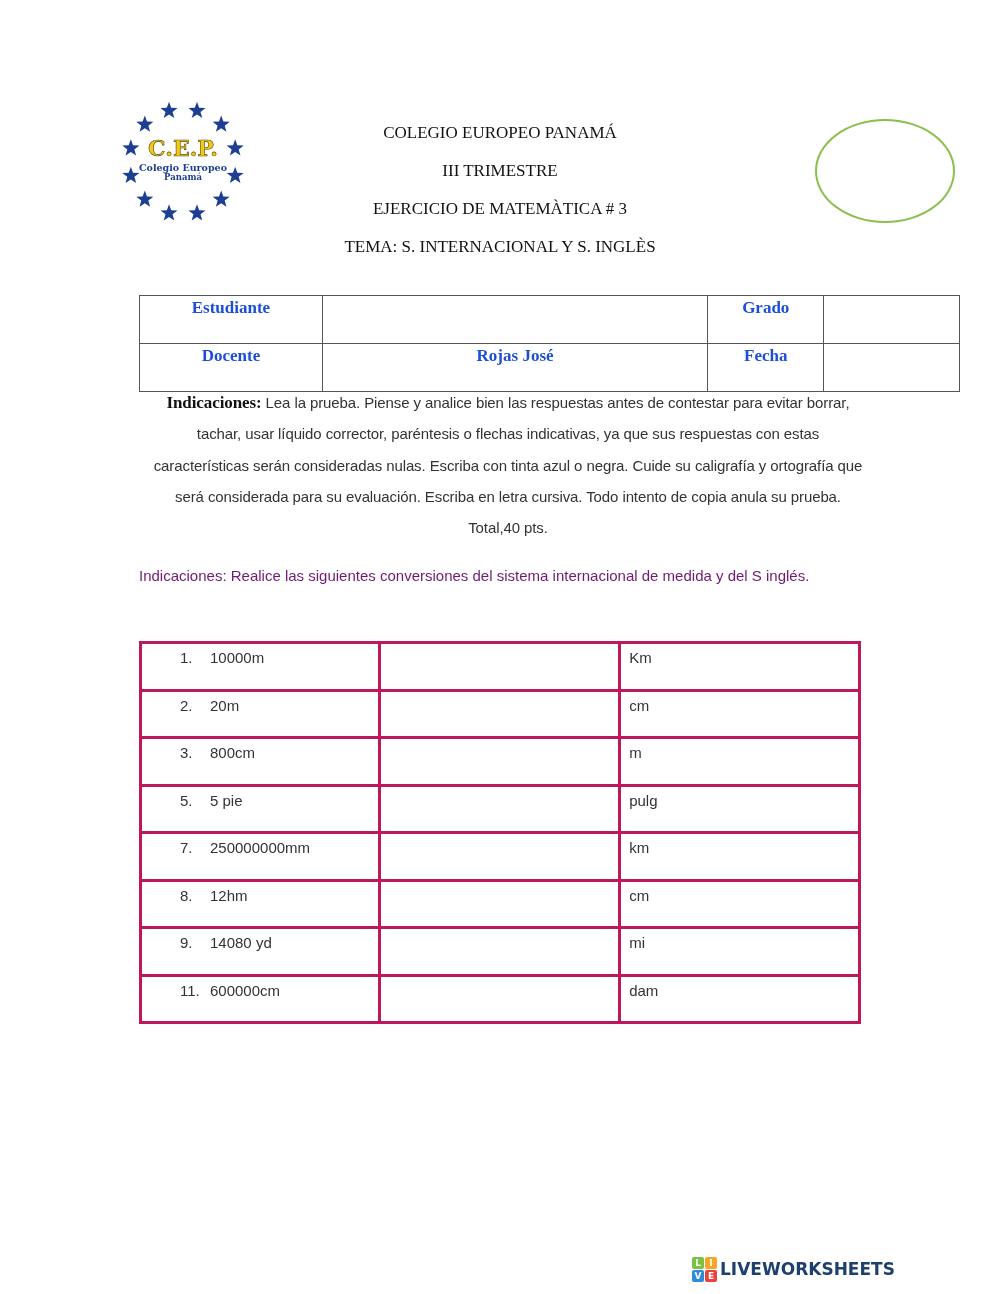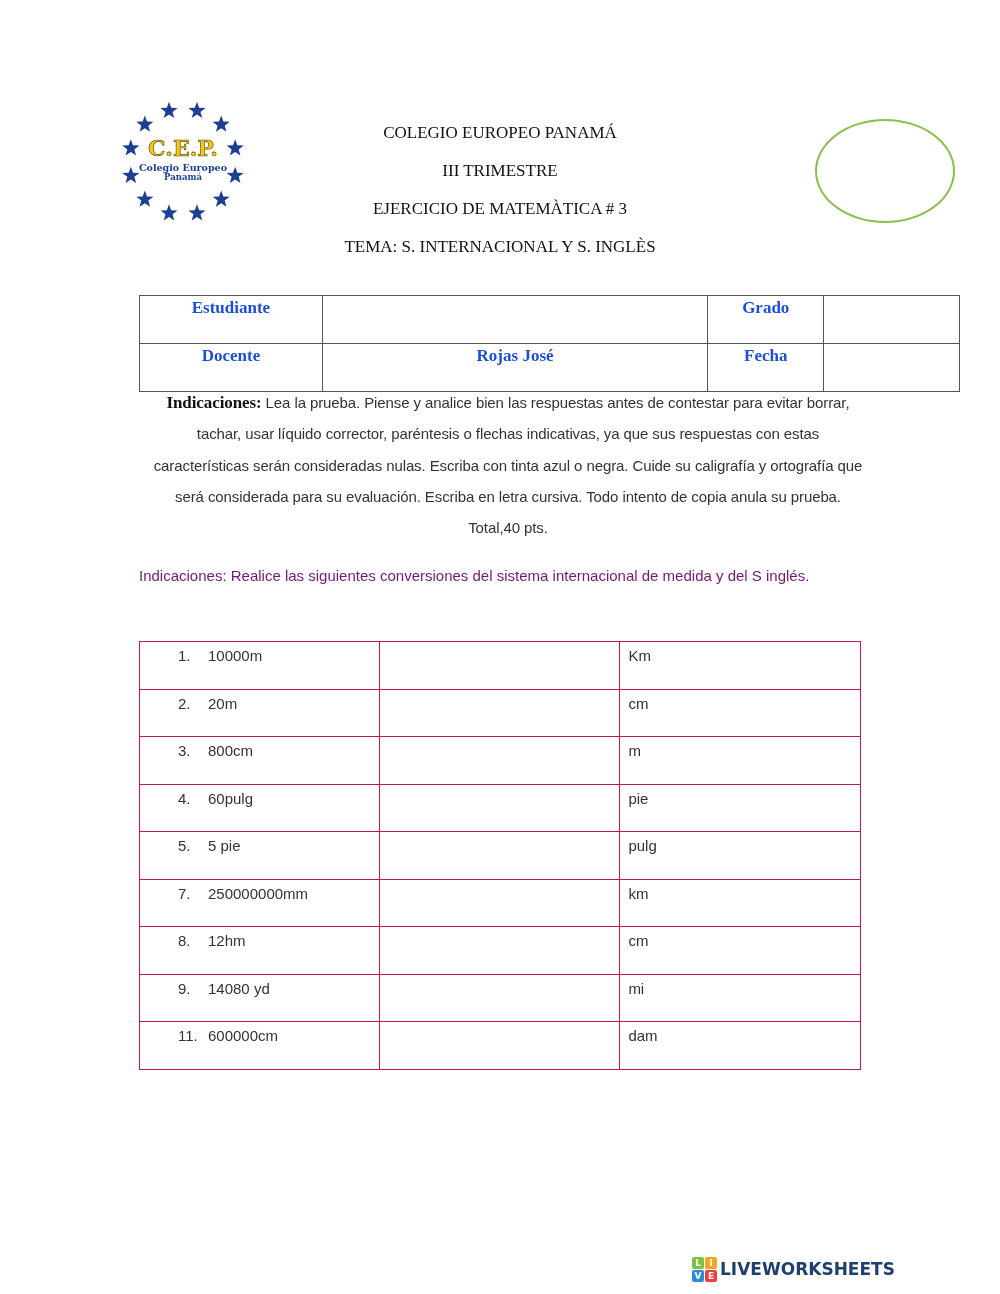--- a/index.html
+++ b/index.html
@@ -25,21 +25,21 @@
   
   #instructions { position: absolute; left: 148px; top: 387px; width: 720px; text-align: center;
     font-family: "Liberation Sans", "DejaVu Sans", sans-serif; font-size: 15px; line-height: 31.3px; color: #333; letter-spacing: -0.1px; }
   #instructions .label { font-family: "Liberation Serif", "DejaVu Serif", serif; font-weight: bold; font-size: 17px; color: #111; }
 
   #instructions2 { position: absolute; left: 139px; top: 560px; width: 720px;
     font-family: "Liberation Sans", "DejaVu Sans", sans-serif; font-size: 15px; line-height: 31px; color: #701a75; }
 
   
   #exercise-table { position: absolute; left: 139px; top: 641px; width: 722px; border-collapse: collapse; }
-  #exercise-table td { border: 1px solid #be185d; height: 47.5px; vertical-align: top; padding: 5px 8px 0;
+  #exercise-table td { border: 3px solid #be185d; height: 47.5px; vertical-align: top; padding: 5px 8px 0;
     font-family: "Liberation Sans", "DejaVu Sans", sans-serif; font-size: 15px; color: #333; box-sizing: border-box; }
   #exercise-table td.c1 { width: 240px; padding-left: 38px; }
   #exercise-table td.c2 { width: 241px; }
   #exercise-table td.c3 { width: 241px; }
   #exercise-table .num { display: inline-block; width: 30px; }
   #exercise-table input { border: none; outline: none; width: 100%; height: 36px; background: transparent; font-family: "Liberation Sans", sans-serif; font-size: 15px; }
 
   
   #brand { position: absolute; left: 692px; top: 1255px; height: 28px; display: flex; align-items: center; }
   #brand .tiles { display: grid; grid-template-columns: 12px 12px; grid-template-rows: 12px 12px; gap: 1px; margin-right: 3px; }
@@ -114,25 +114,20 @@
         <td class="c1"><span class="num">2.</span><span>20m</span></td>
         <td class="c2"><input type="text" value="" style=""></td>
         <td class="c3">cm</td>
       </tr>
       <tr>
         <td class="c1"><span class="num">3.</span><span>800cm</span></td>
         <td class="c2"><input type="text" value="" style=""></td>
         <td class="c3">m</td>
       </tr>
       <tr>
-        <td class="c1"><span class="num">4.</span><span>60pulg</span></td>
-        <td class="c2"><input type="text" value="" style=""></td>
-        <td class="c3">pie</td>
-      </tr>
-      <tr>
         <td class="c1"><span class="num">5.</span><span>5 pie</span></td>
         <td class="c2"><input type="text" value="" style=""></td>
         <td class="c3">pulg</td>
       </tr>
       <tr>
         <td class="c1"><span class="num">7.</span><span>250000000mm</span></td>
         <td class="c2"><input type="text" value="" style=""></td>
         <td class="c3">km</td>
       </tr>
       <tr>

